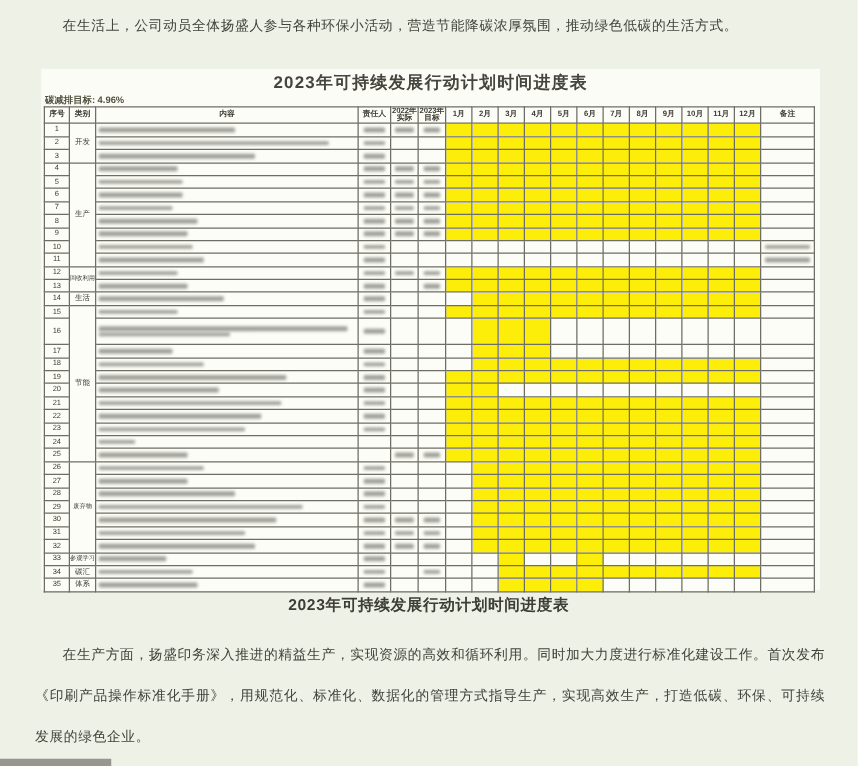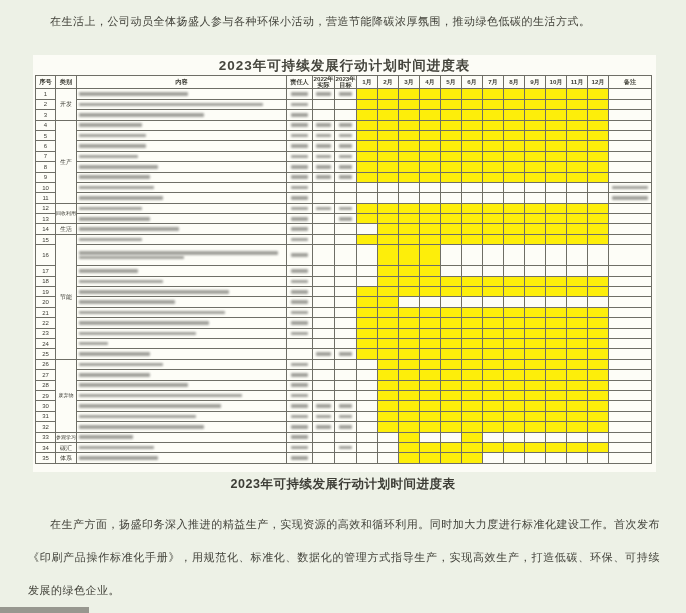--- a/index.html
+++ b/index.html
@@ -58,20 +58,21 @@
     background:#97978f;filter:blur(.6px);
   }
 </style>
 </head>
 <body>
 
 <p class="para" id="top-para">在生活上，公司动员全体扬盛人参与各种环保小活动，营造节能降碳浓厚氛围，推动绿色低碳的生活方式。</p>
 
 <div class="scan">
   <div class="scan-title">2023年可持续发展行动计划时间进度表</div>
+  <div class="scan-sub">碳减排目标: 4.96%</div>
   <table class="gantt" id="gantt">
       <colgroup>
         <col style="width: 20px;">
         <col style="width: 21px;">
         <col style="width: 210px;">
         <col style="width: 26px;">
         <col style="width: 22px;">
         <col style="width: 22px;">
         <col style="width: 21px;">
         <col style="width: 21px;">

